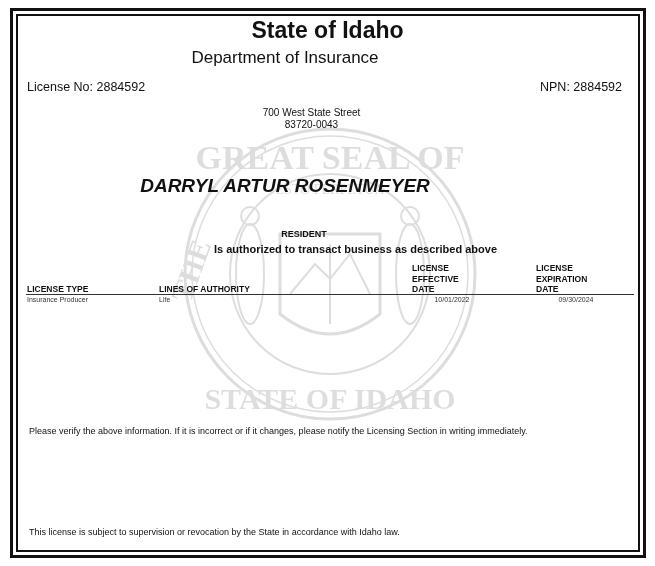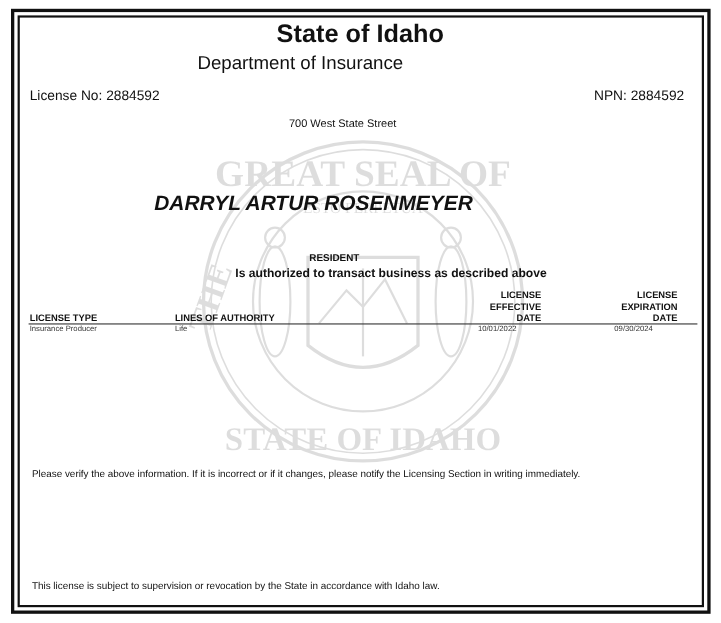--- a/index.html
+++ b/index.html
@@ -1,29 +1,29 @@
 <!DOCTYPE html>
 <html><head>
   <meta charset="utf-8">
   <style>
     html, body { margin: 0; padding: 0; background: #ffffff; }
     body { width: 655px; height: 566px; position: relative; overflow: hidden; font-family: "Liberation Sans", sans-serif; color: #111; }
     .frame-outer { position: absolute; left: 10px; top: 8px; width: 636px; height: 550px; border: 3px solid #111; box-sizing: border-box; }
     .frame-inner { position: absolute; left: 16px; top: 14px; width: 624px; height: 538px; border: 2px solid #111; box-sizing: border-box; }
     .seal { position: absolute; left: 150px; top: 124px; width: 360px; height: 300px; opacity: 0.13; pointer-events: none; }
     .title { position: absolute; top: 17px; left: 0; width: 655px; text-align: center; font-size: 23px; font-weight: bold; }
-    .subtitle { position: absolute; top: 48px; left: 4px; width: 538px; text-align: center; font-size: 17px; }
+    .subtitle { position: absolute; top: 48px; left: 16px; width: 538px; text-align: center; font-size: 17px; }
     .license-no { position: absolute; top: 80px; left: 27px; font-size: 12.5px; }
     .npn { position: absolute; top: 80px; right: 33px; font-size: 12.5px; }
     .address { position: absolute; top: 107px; left: 0; width: 623px; text-align: center; font-size: 10px; line-height: 11.5px; }
     .name { position: absolute; top: 175px; left: 0; width: 570px; text-align: center; font-size: 19px; font-weight: bold; font-style: italic; }
     .residency { position: absolute; top: 229px; left: 0; width: 608px; text-align: center; font-size: 9px; font-weight: bold; }
     .authorized { position: absolute; top: 243px; left: 0; width: 655px; text-align: center; font-size: 11px; font-weight: bold; padding-left: 28px; }
     .th { position: absolute; font-size: 8.5px; font-weight: bold; line-height: 10.5px; }
-    .th.center { text-align: right; }
+    .th.center { text-align: left; }
     .td { position: absolute; font-size: 7px; top: 296px; color: #333; }
     .rule { position: absolute; left: 26px; top: 294px; width: 608px; height: 1px; background: #333; }
     .note { position: absolute; top: 426px; left: 29px; font-size: 9px; }
     .footer { position: absolute; top: 527px; left: 29px; font-size: 9px; }
   </style>
 </head>
 <body>
 
 <div class="frame-outer"></div>
 <div class="frame-inner"></div>
@@ -45,20 +45,21 @@
   <text x="180" y="70" font-size="14" font-family="Liberation Serif, serif" text-anchor="middle">ESTO PERPETUA</text>
 </svg>
 
 <div class="title">State of Idaho</div>
 <div class="subtitle">Department of Insurance</div>
 <div class="license-no">License No: 2884592</div>
 <div class="npn">NPN: 2884592</div>
 
 <div class="address">
   <div>700 West State Street</div>
+  <div>83720-0043</div>
 </div>
 
 <div class="name">DARRYL ARTUR ROSENMEYER</div>
 <div class="residency">RESIDENT</div>
 <div class="authorized">Is authorized to transact business as described above</div>
 
 <div class="th" style="left:27px; top:284px;">LICENSE TYPE</div>
 <div class="th" style="left:159px; top:284px;">LINES OF AUTHORITY</div>
 <div class="th center" style="left:412px; width:80px; top:263px;">
   <div>LICENSE</div>

